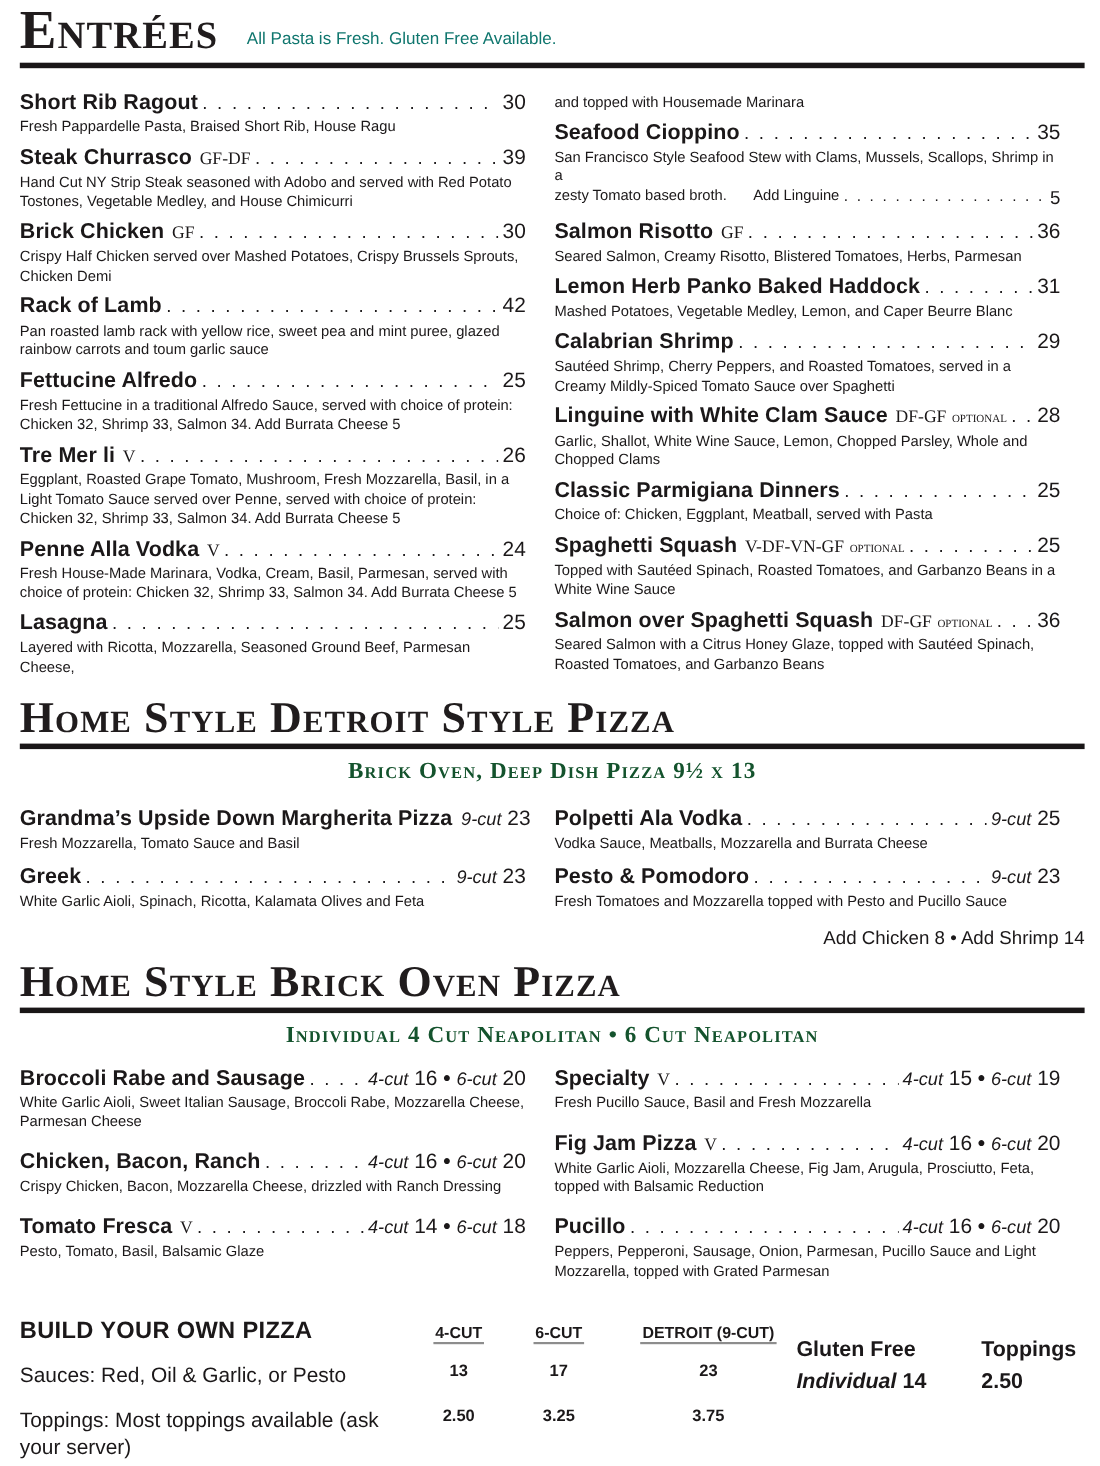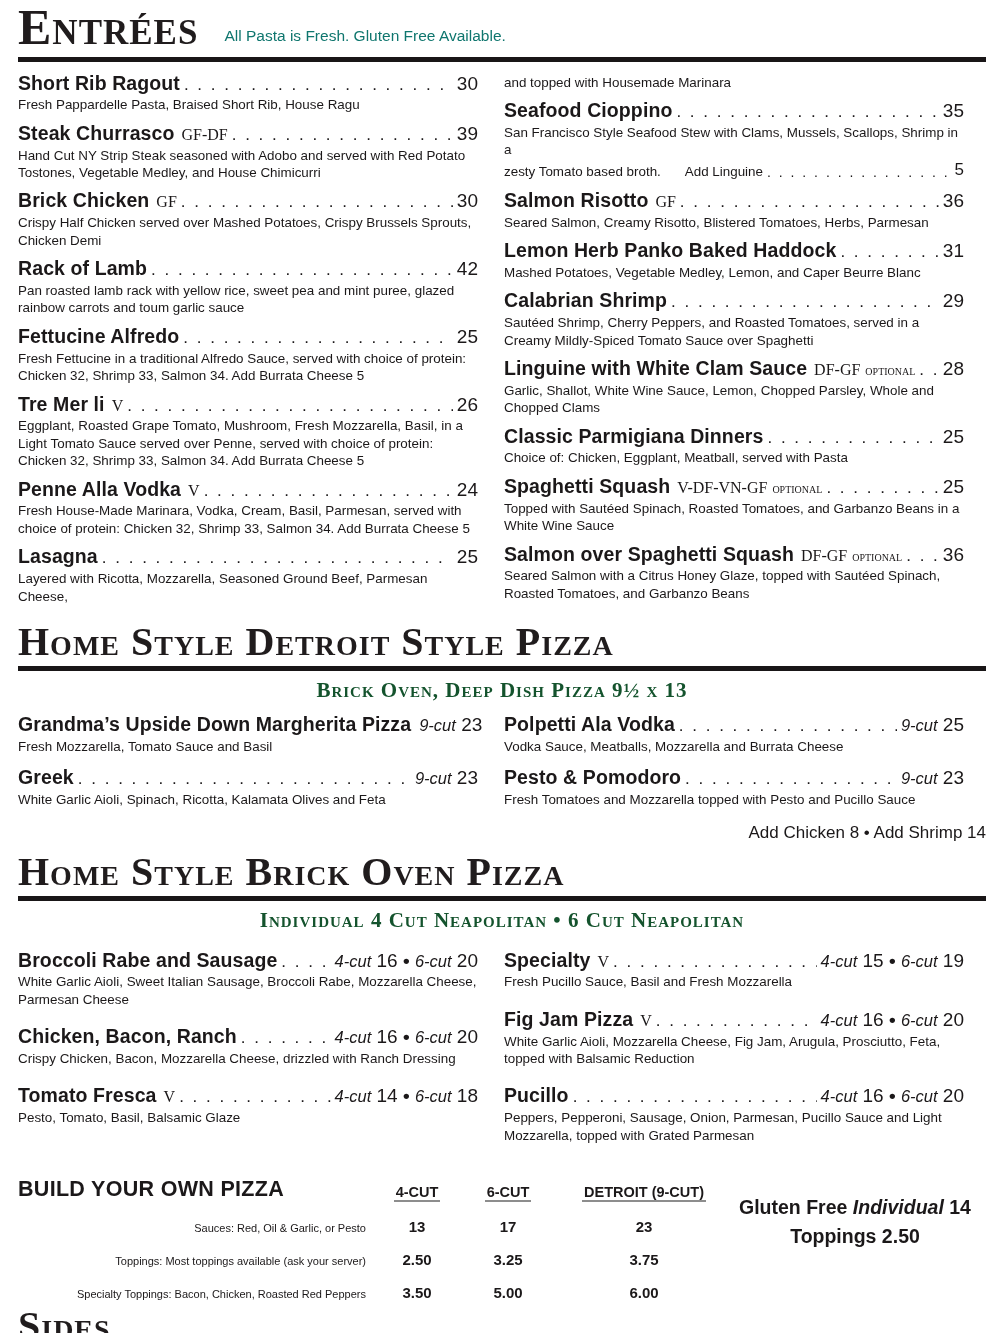--- a/index.html
+++ b/index.html
@@ -6,48 +6,48 @@
   body{width:1000px;height:1333px;overflow:hidden;color:#1b1819;font-family:"Liberation Sans",sans-serif;}
   .page{padding:4px 14px 0 18px;}
   section{margin-top:10px;}
   .sec-head{display:flex;align-items:flex-end;}
   .sec-title{font-family:"Liberation Serif",serif;font-variant:small-caps;font-weight:700;margin:0;line-height:0.95;letter-spacing:1px;color:#201c1d;}
   .t-xl{font-size:50px;}
   .t-lg{font-size:40px;}
   .sec-note{font-size:15.5px;margin:0 0 7px 26px;color:#0f766e;}
   .rule{height:5px;background:#191617;margin-top:5px;}
   .subtitle{text-align:center;font-family:"Liberation Serif",serif;font-variant:small-caps;font-weight:700;font-size:21px;letter-spacing:1px;margin-top:7px;color:#14532d;}
-  .cols{display:flex;gap:26px;padding-right:22px;margin-top:10px;}
+  .cols{display:flex;gap:26px;padding-right:22px;margin-top:20px;}
   .col{flex:1;min-width:0;}
   .item{margin-bottom:8px;}
   .roomy .item{margin-bottom:17px;}
   .detroit-cols .item{margin-bottom:11px;}
   .item-line{display:flex;align-items:baseline;line-height:1.15;}
   .item-name{font-weight:700;font-size:19.5px;white-space:nowrap;flex-shrink:0;letter-spacing:0.1px;}
   .item-tag{font-family:"Liberation Serif",serif;font-size:16px;margin-left:7px;white-space:nowrap;flex-shrink:0;}
   .item-opt{font-family:"Liberation Serif",serif;font-variant:small-caps;font-size:14.5px;margin-left:5px;white-space:nowrap;flex-shrink:0;}
   .dots{flex:1;min-width:0;overflow:hidden;white-space:nowrap;font-size:17px;letter-spacing:2px;margin:0 4px;}
   .dots::after{content:". . . . . . . . . . . . . . . . . . . . . . . . . . . . . . . . . . . . . . . . . . . . . . . . . . . . . . . . . . . . . . . . . . . . . . . . . . . . . . . .";}
   .item-price{font-size:19px;white-space:nowrap;flex-shrink:0;}
   .size-label{font-style:italic;font-size:16.5px;font-weight:400;}
   .bull{font-weight:700;}
   .item-desc{font-size:13.4px;line-height:1.3;margin-top:2px;}
-  .desc-leader{display:flex;align-items:flex-end;font-size:13.4px;line-height:1.3;}
+  .desc-leader{display:flex;align-items:flex-start;font-size:13.4px;line-height:1.3;}
   .desc-leader .addon-text{margin-left:24px;white-space:nowrap;}
   .dots-sm{font-size:14px;letter-spacing:2px;}
   .addon-price{font-size:17px;white-space:nowrap;}
   .note-center{text-align:right;font-size:17px;margin:3px 0 2px;}
   .byo{display:flex;margin:16px 0 6px;align-items:flex-start;}
   .byo-grid{display:grid;grid-template-columns:348px 70px 80px 160px;column-gap:4px;row-gap:1px;align-items:end;gap:16px;}
   .byo-heading{font-size:21.5px;font-weight:700;letter-spacing:0.3px;}
   .byo-colhead{text-align:center;font-size:14.5px;font-weight:700;}
   .byo-colhead span{border-bottom:2px solid #8d8d8d;padding:0 2px;display:inline-block;}
-  .byo-label{font-size:11px;line-height:1.32;text-align:right;}
+  .byo-label{font-size:19px;line-height:1.32;}
   .byo-val{text-align:center;font-size:15px;font-weight:700;align-self:start;}
-  .gf-note{flex:1;display:flex;flex-direction:column;align-items:center;justify-content:center;padding-top:16px;font-size:19.5px;font-weight:700;line-height:1.5;}
+  .gf-note{flex:1;display:flex;align-items:center;justify-content:center;padding-top:16px;font-size:19.5px;font-weight:700;line-height:1.5;}
   .gf-note i{font-weight:700;}
 </style>
 </head>
 <body>
 
 <div class="page">
 
   <section style="margin-top:0;">
     <div class="sec-head">
       <h1 class="sec-title t-xl">Entrées</h1>

